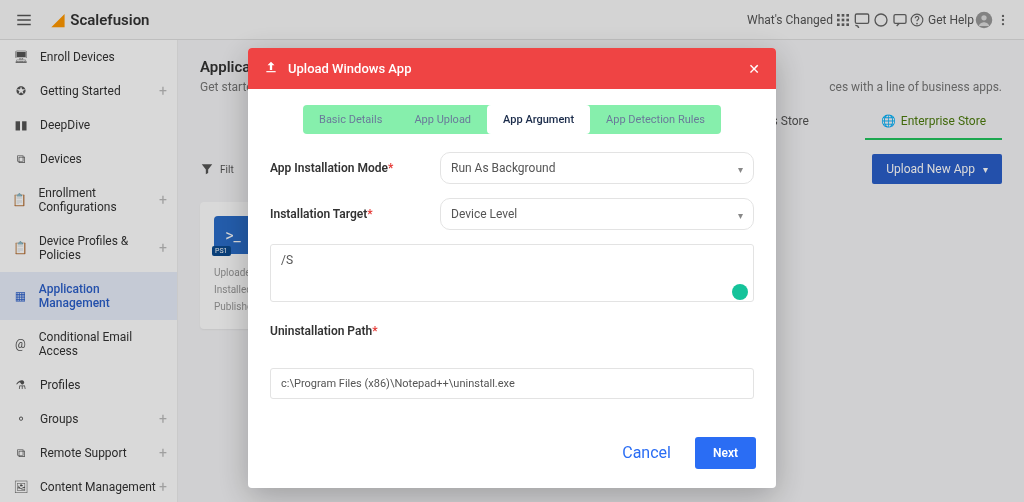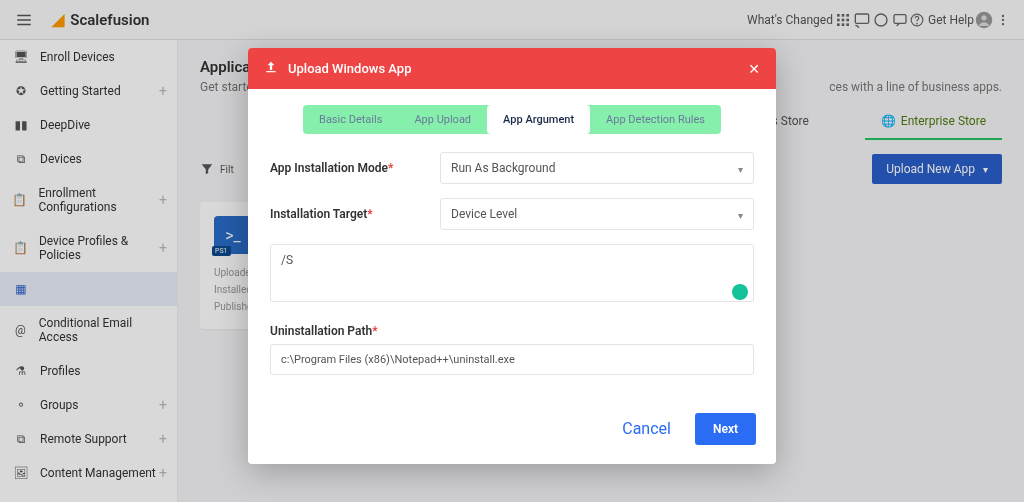--- a/index.html
+++ b/index.html
@@ -44,27 +44,27 @@
 .modal-header { background: #ef4444; color: #fff; padding: 12px 16px; display: flex; align-items: center; justify-content: space-between; font-size: 13px; font-weight: 500; }
 .modal-header-left { display: flex; align-items: center; gap: 10px; }
 .modal-close { cursor: pointer; font-size: 14px; }
 .modal-tabs { background: #86efac; margin: 16px auto 0; display: flex; border-radius: 4px; width: fit-content; }
 .modal-tab { padding: 8px 16px; font-size: 11px; color: #6a7a9a; cursor: pointer; }
 .modal-tab.active { background: #fff; color: #1a2b4a; border-radius: 4px; font-weight: 500; }
 .modal-body { padding: 18px 22px 10px; }
 .form-row { display: flex; align-items: center; margin-bottom: 14px; }
 .form-label { width: 170px; font-size: 12px; font-weight: 600; color: #333; }
 .form-label .req { color: #e53935; }
-.form-select { flex: 1; border: 1px solid #e3e3e3; border-radius: 3px; padding: 8px 10px; font-size: 12px; color: #555; display: flex; justify-content: space-between; align-items: flex-end; cursor: pointer; }
+.form-select { flex: 1; border: 1px solid #e3e3e3; border-radius: 10px; padding: 8px 10px; font-size: 12px; color: #555; display: flex; justify-content: space-between; align-items: flex-end; cursor: pointer; }
 .form-col { display: block; }
 .form-col .form-label { margin-bottom: 6px; display: block; }
 .form-textarea { width: 100%; border: 1px solid #e3e3e3; border-radius: 3px; padding: 8px 10px; font-size: 12px; color: #555; min-height: 58px; resize: none; font-family: inherit; position: relative; }
 .textarea-wrap { position: relative; }
 .grammarly { position: absolute; bottom: 6px; right: 6px; width: 16px; height: 16px; background: #15c39a; border-radius: 50%; }
-.form-input { width: 100%; border: 1px solid #e3e3e3; border-radius: 3px; padding: 8px 10px; font-size: 11px; color: #555; font-family: inherit; }
+.form-input { width: 100%; border: 1px solid #e3e3e3; border-radius: 3px; padding: 8px 10px; font-size: 11px; color: #555; font-family: inherit; margin-top: 24px; }
 .modal-footer { padding: 12px 20px 18px; display: flex; justify-content: flex-end; gap: 12px; align-items: center; }
 .btn-cancel { color: #2a6df4; font-size: 16px; cursor: pointer; padding: 8px 12px; }
 .btn-next { background: #2a6df4; color: #fff; font-size: 12px; font-weight: 600; padding: 9px 18px; border-radius: 3px; cursor: pointer; }
 
 .caret { font-size: 10px; color: #888; }
 </style>
 </head>
 <body>
 
 <div class="header">
@@ -159,20 +159,21 @@
       <span>Enrollment Configurations</span>
       <span class="sidebar-plus">+</span>
     </div>
   <div class="sidebar-item">
       <span class="sidebar-icon">📋</span>
       <span>Device Profiles &amp; Policies</span>
       <span class="sidebar-plus">+</span>
     </div>
   <div class="sidebar-item active">
       <span class="sidebar-icon">▦</span>
+      <span>Application Management</span>
     </div>
   <div class="sidebar-item">
       <span class="sidebar-icon">@</span>
       <span>Conditional Email Access</span>
     </div>
   <div class="sidebar-item">
       <span class="sidebar-icon">⚗</span>
       <span>Profiles</span>
     </div>
   <div class="sidebar-item">

